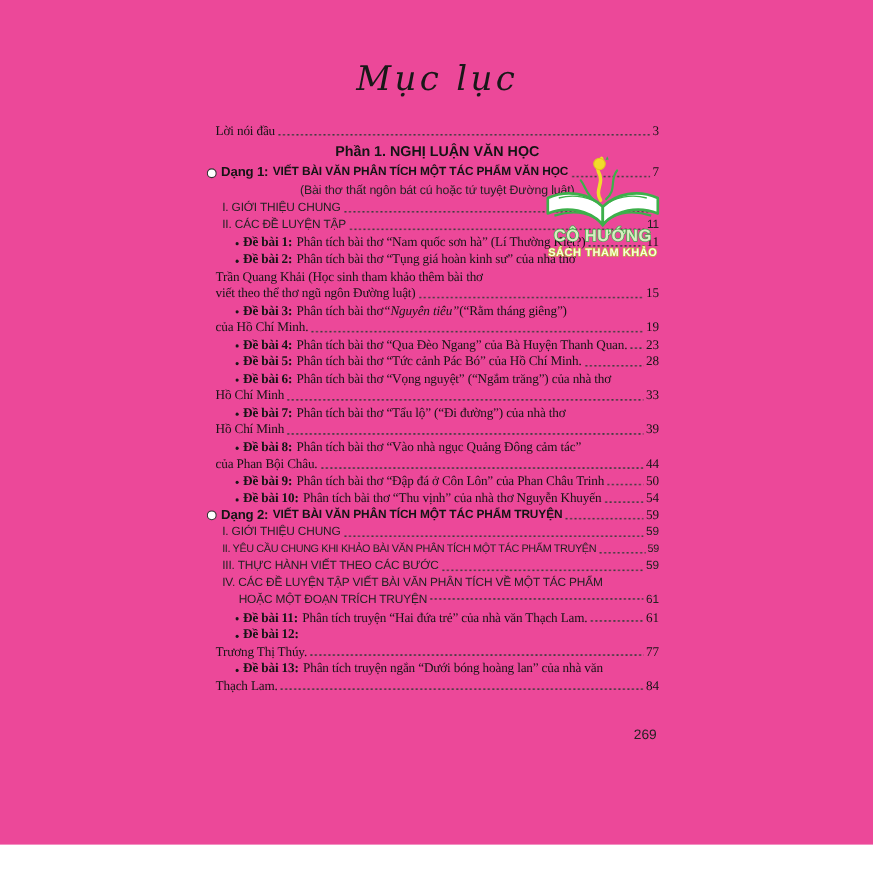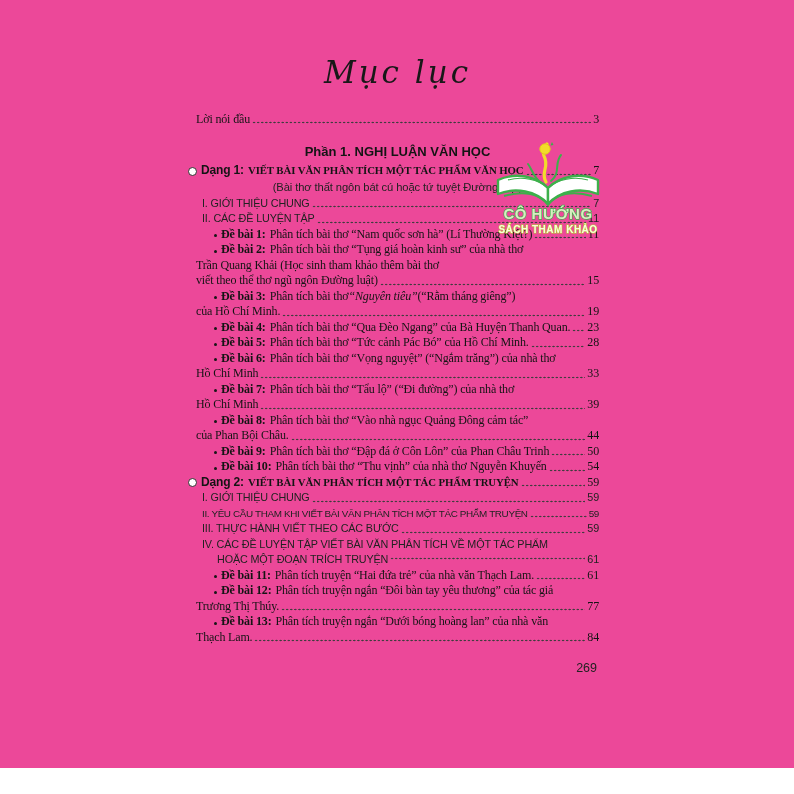--- a/index.html
+++ b/index.html
@@ -6,30 +6,30 @@
   .page{position:relative;width:794px;height:768px;background:#ec4899;overflow:hidden;
         font-family:"Liberation Serif",serif;color:#141414;}
   .doc-title{position:absolute;left:196px;top:54px;width:403px;text-align:center;
         font-family:"DejaVu Serif",serif;font-style:italic;font-size:31px;
         letter-spacing:3px;color:#181818;}
   .toc{position:absolute;left:196px;top:110px;width:403px;}
   .line{display:flex;align-items:flex-end;overflow:hidden;height:15.5px;line-height:15.3px;
         font-size:12px;letter-spacing:-0.15px;white-space:nowrap;}
   .line span{flex:0 0 auto;}
   .l-entry{height:17px;}
-  .l-heading{height:18px;margin-top:14px;justify-content:center;
+  .l-heading{height:18px;margin-top:0;justify-content:center;
         font-family:"Liberation Sans",sans-serif;font-weight:bold;font-size:13px;letter-spacing:0;}
   .l-note{height:17px;justify-content:center;
         font-family:"Liberation Sans",sans-serif;font-size:11.2px;letter-spacing:-0.1px;color:#222;}
   .l-dang{margin-left:-8px;}
   .mt4{margin-top:4px;}
   .circle{width:7px;height:7px;border:1.2px solid #333;border-radius:50%;background:#fff;
         margin:0 0 3px 0;flex:0 0 auto;}
   .dlabel{font-family:"Liberation Sans",sans-serif;font-weight:bold;font-size:12px;margin:0 4px;}
-  .caps{font-family:Liberation Serif, serif;font-weight:bold;font-size:10.8px;letter-spacing:-0.1px;}
+  .caps{font-family:Liberation Sans, sans-serif;font-weight:bold;font-size:10.8px;letter-spacing:-0.1px;}
   .l-dang .pg{font-family:"Liberation Serif",serif;font-size:12px;font-weight:normal;}
   .l-sec{margin-left:6px;font-family:"Liberation Sans",sans-serif;font-size:10.8px;
         letter-spacing:-0.15px;color:#222;}
   .l-sec.tight{font-size:9.9px;letter-spacing:-0.35px;}
   .l-sec-cont{margin-left:21px;font-family:"Liberation Sans",sans-serif;font-size:10.8px;
         letter-spacing:-0.15px;color:#222;align-items:center;}
   .l-debai{margin-left:18px;}
   .dot{width:3px;height:3px;background:#161616;border-radius:50%;margin:0 4px 5px 0;flex:0 0 auto;}
   .blabel{font-weight:bold;margin-right:4px;}
   .em{font-style:italic;}
@@ -198,21 +198,21 @@
       <span class="pg">59</span>
     </div>
 
     <div class="line l-sec">
       <span>I. GIỚI THIỆU CHUNG</span>
       <span class="dots"></span>
       <span class="pg">59</span>
     </div>
 
     <div class="line l-sec tight">
-      <span>II. YÊU CẦU THAM KHI VIẾT BÀI VĂN PHÂN TÍCH MỘT TÁC PHẨM TRUYỆN</span>
+      <span>II. YÊU CẦU CHUNG KHI KHẢO BÀI VĂN PHÂN TÍCH MỘT TÁC PHẨM TRUYỆN</span>
       <span class="dots"></span>
       <span class="pg">59</span>
     </div>
 
     <div class="line l-sec">
       <span>III. THỰC HÀNH VIẾT THEO CÁC BƯỚC</span>
       <span class="dots"></span>
       <span class="pg">59</span>
     </div>
 
@@ -230,21 +230,20 @@
       <span class="dot"></span>
       <span class="blabel">Đề bài 11:</span>
       <span>Phân tích truyện “Hai đứa trẻ” của nhà văn Thạch Lam.</span>
       <span class="dots"></span>
       <span class="pg">61</span>
     </div>
 
     <div class="line l-debai">
       <span class="dot"></span>
       <span class="blabel">Đề bài 12:</span>
-      <span>Phân tích truyện ngắn “Đôi bàn tay yêu thương” của tác giả</span>
     </div>
 
     <div class="line l-cont">
       <span>Trương Thị Thúy.</span>
       <span class="dots"></span>
       <span class="pg">77</span>
     </div>
 
     <div class="line l-debai">
       <span class="dot"></span>

